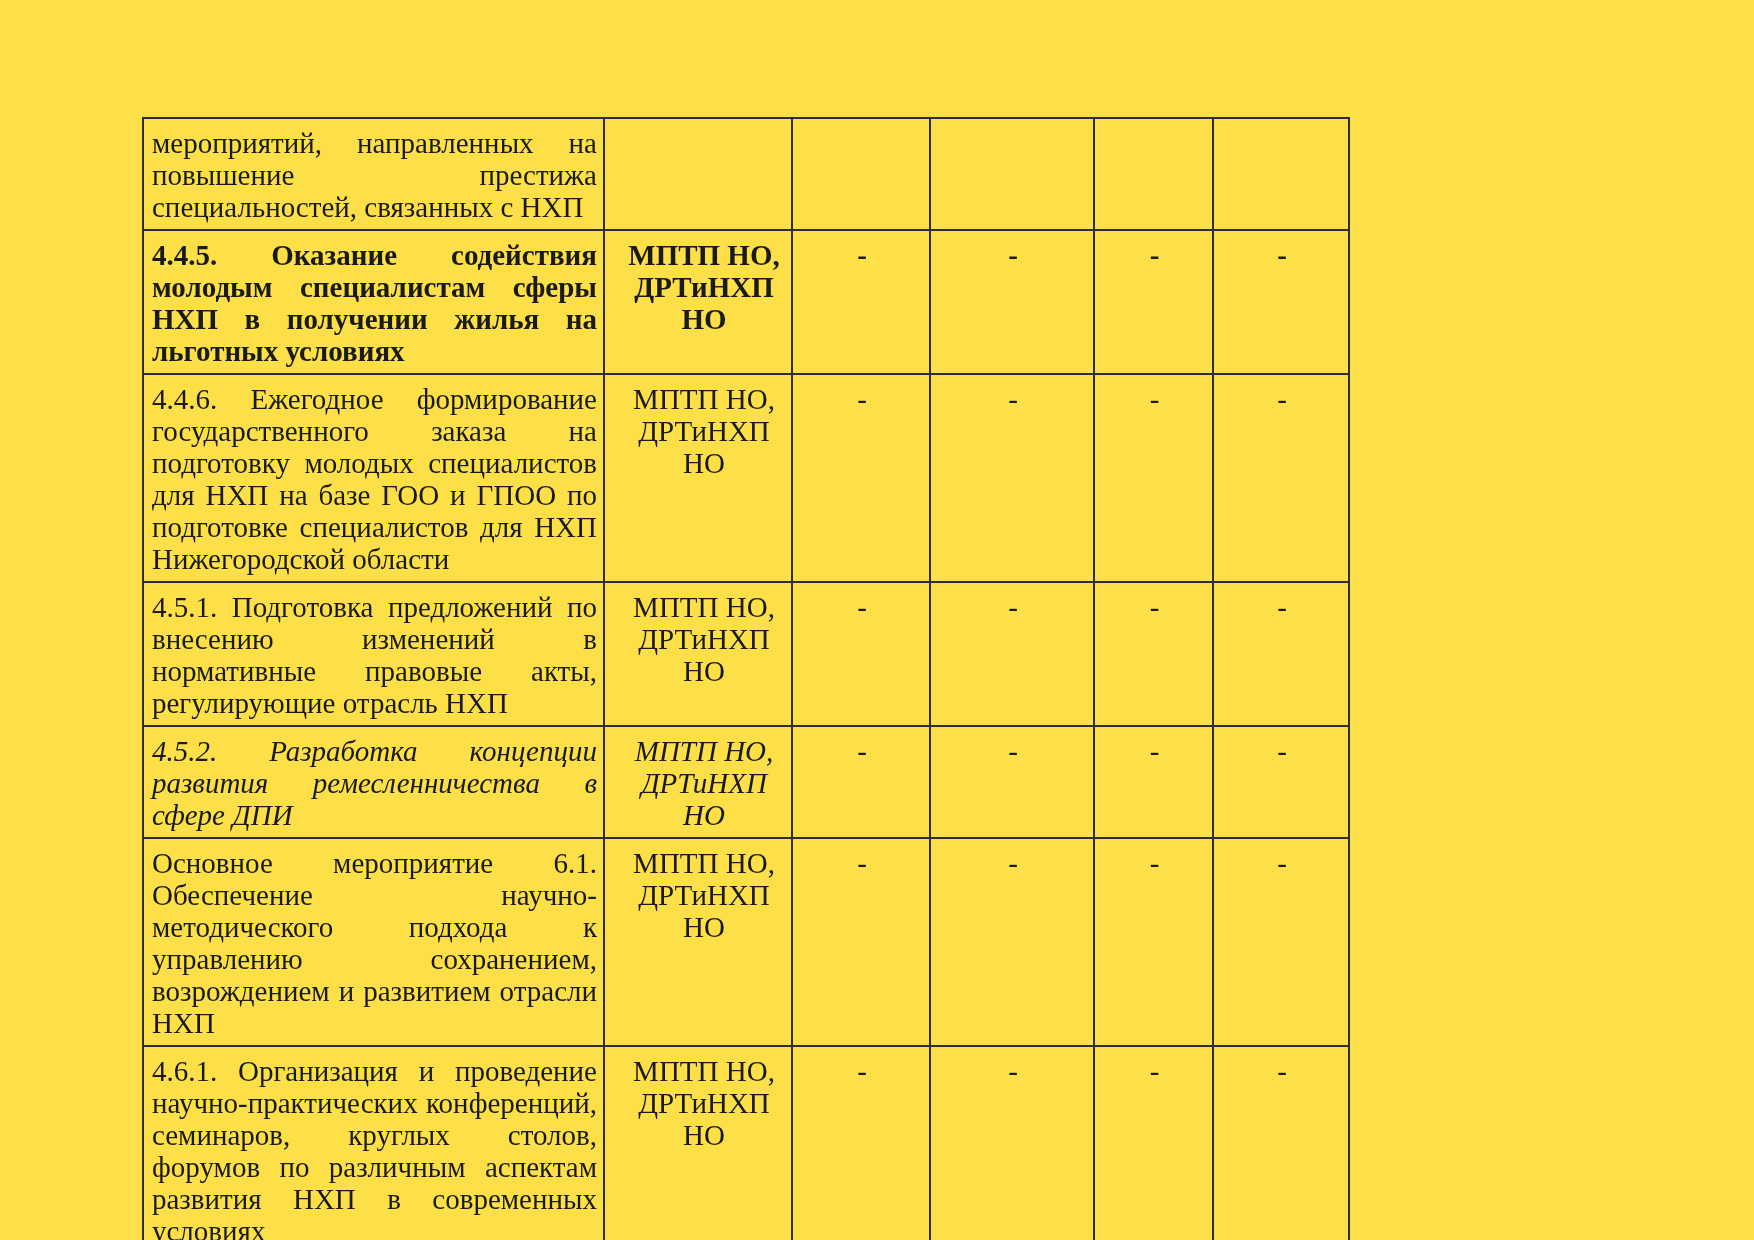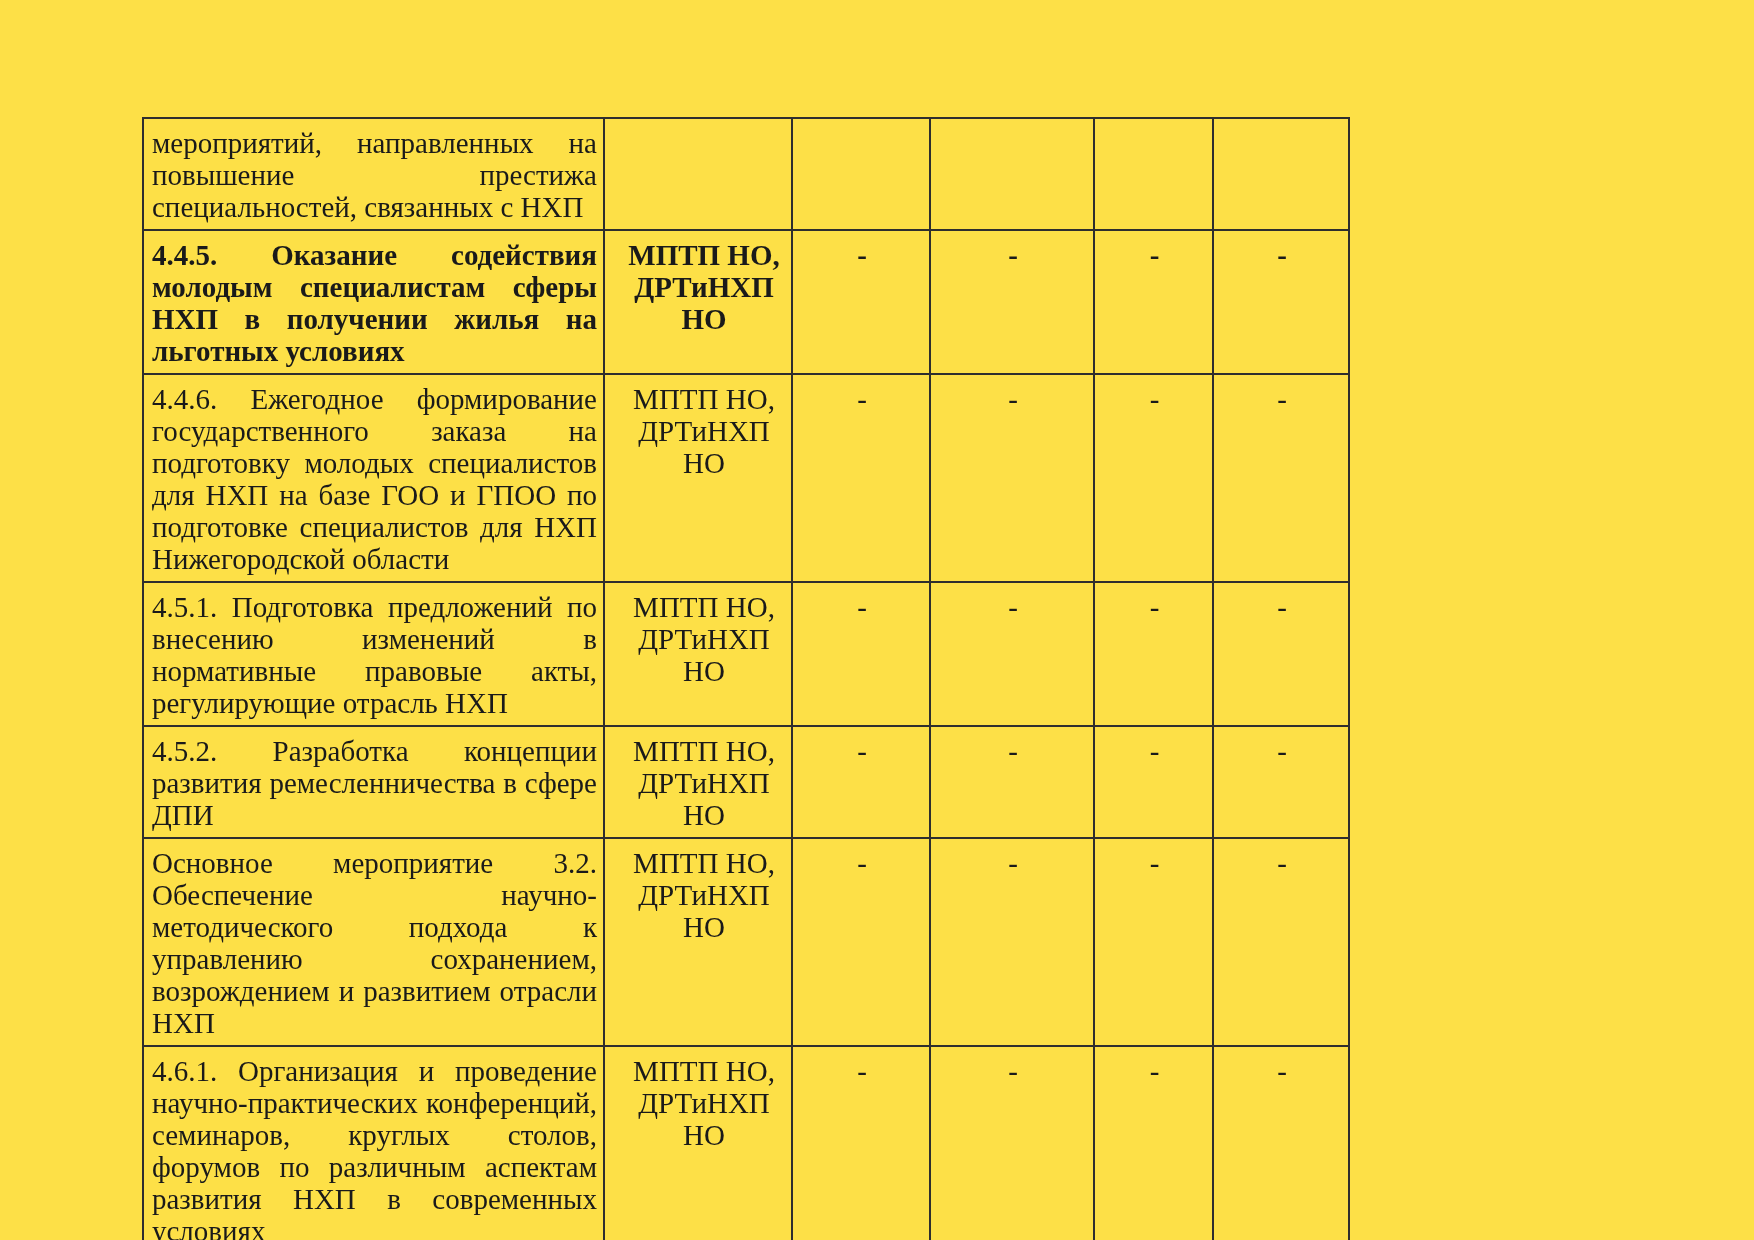--- a/index.html
+++ b/index.html
@@ -43,21 +43,21 @@
   }
   td.value-cell {
     text-align: center;
   }
   
   tr.r0 { height: 109px; }
   tr.r1 { height: 107px; font-weight: bold; }
   tr.r2 { height: 197px; border-radius: 10px; }
   tr.r3 { height: 111px; }
   tr.r4 { height: 136px; }
-  tr.r5 { height: 83px;  }
+  tr.r5 { height: 83px; font-style: italic;  }
   tr.r6 { height: 132px; }
   tr.r7 { height: 165px; }
 </style>
 </head>
 <body>
 
 <div class="page">
   <table class="doc-table">
     <colgroup>
       <col style="width:461px">
@@ -106,21 +106,21 @@
       <tr class="r5">
         <td class="activity-cell">4.5.2. Разработка концепции развития ремесленничества в сфере ДПИ</td>
         <td class="executor-cell">МПТП НО,
 ДРТиНХП НО</td>
         <td class="value-cell">-</td>
         <td class="value-cell">-</td>
         <td class="value-cell">-</td>
         <td class="value-cell">-</td>
       </tr>
       <tr class="r6">
-        <td class="activity-cell">Основное мероприятие 3.2. Обеспечение научно-методического подхода к управлению сохранением, возрождением и развитием отрасли НХП</td>
+        <td class="activity-cell">Основное мероприятие 6.1. Обеспечение научно-методического подхода к управлению сохранением, возрождением и развитием отрасли НХП</td>
         <td class="executor-cell">МПТП НО,
 ДРТиНХП НО</td>
         <td class="value-cell">-</td>
         <td class="value-cell">-</td>
         <td class="value-cell">-</td>
         <td class="value-cell">-</td>
       </tr>
       <tr class="r7">
         <td class="activity-cell">4.6.1. Организация и проведение научно-практических конференций, семинаров, круглых столов, форумов по различным аспектам развития НХП в современных условиях</td>
         <td class="executor-cell">МПТП НО,

